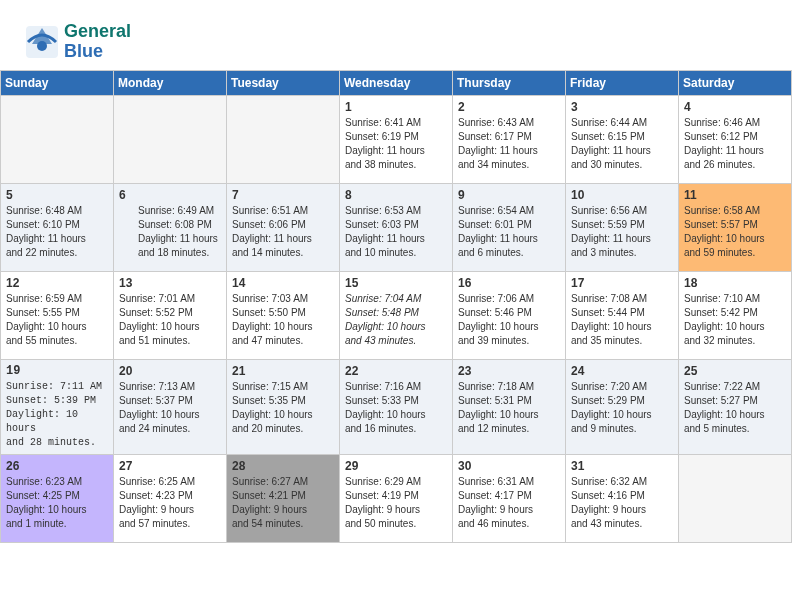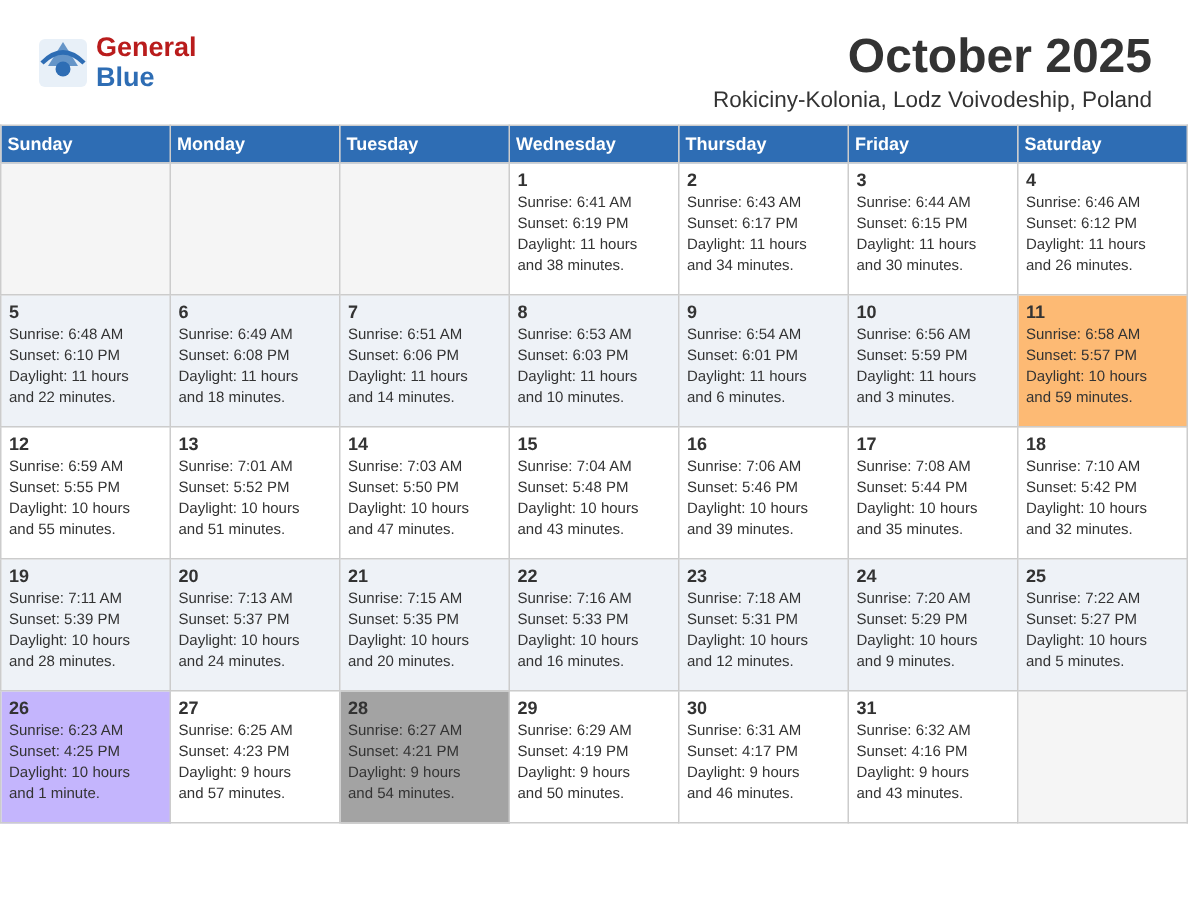--- a/index.html
+++ b/index.html
@@ -17,21 +17,21 @@
     }
     .logo {
       display: flex;
       flex-direction: column;
       align-items: flex-start;
       margin-top: 4px;
     }
     .logo-general {
       font-size: 18px;
       font-weight: bold;
-      color: #b91c1c;
+      color: #0f766e;
       line-height: 1.1;
     }
     .logo-blue {
       font-size: 18px;
       font-weight: bold;
       color: #2e6db4;
       line-height: 1.1;
     }
     .logo-row {
       display: flex;
@@ -107,24 +107,20 @@
         <path d="M4 18 Q18 4 32 18" stroke="#2e6db4" stroke-width="3" fill="none"></path>
         <path d="M18 4 L28 20 L8 20 Z" fill="#2e6db4" opacity="0.7"></path>
         <circle cx="18" cy="22" r="5" fill="#2e6db4"></circle>
       </svg>
       <div>
         <div class="logo-general">General</div>
         <div class="logo-blue">Blue</div>
       </div>
     </div>
   </div>
-  <div class="title-block">
-    <div class="month-title">October 2025</div>
-    <div class="location-title">Rokiciny-Kolonia, Lodz Voivodeship, Poland</div>
-  </div>
 </div>
 
 <table class="calendar">
   <thead>
     <tr>
     <th>Sunday</th>
         <th>Monday</th>
         <th>Tuesday</th>
         <th>Wednesday</th>
         <th>Thursday</th>
@@ -169,21 +165,21 @@
       <tr>
         <td style="background-color: rgb(238, 242, 247);">
           <span class="day-number">5</span>
           <div class="day-info" style="white-space: pre-line;">Sunrise: 6:48 AM
 Sunset: 6:10 PM
 Daylight: 11 hours
 and 22 minutes.</div>
         </td>
         <td style="background-color: rgb(238, 242, 247);">
           <span class="day-number">6</span>
-          <div class="day-info" style="white-space: pre-line;">Sunrise: 6:49 AM
+          <div class="day-info" style="white-space: pre-line; margin-left: 19px;">Sunrise: 6:49 AM
 Sunset: 6:08 PM
 Daylight: 11 hours
 and 18 minutes.</div>
         </td>
         <td style="background-color: rgb(238, 242, 247);">
           <span class="day-number">7</span>
           <div class="day-info" style="white-space: pre-line;">Sunrise: 6:51 AM
 Sunset: 6:06 PM
 Daylight: 11 hours
 and 14 minutes.</div>
@@ -234,21 +230,21 @@
         </td>
         <td style="background-color: rgb(255, 255, 255);">
           <span class="day-number">14</span>
           <div class="day-info" style="white-space: pre-line;">Sunrise: 7:03 AM
 Sunset: 5:50 PM
 Daylight: 10 hours
 and 47 minutes.</div>
         </td>
         <td style="background-color: rgb(255, 255, 255);">
           <span class="day-number">15</span>
-          <div class="day-info" style="white-space: pre-line;">Sunrise: 7:04 AM
+          <div class="day-info" style="white-space: pre-line; font-style: italic;">Sunrise: 7:04 AM
 Sunset: 5:48 PM
 Daylight: 10 hours
 and 43 minutes.</div>
         </td>
         <td style="background-color: rgb(255, 255, 255);">
           <span class="day-number">16</span>
           <div class="day-info" style="white-space: pre-line;">Sunrise: 7:06 AM
 Sunset: 5:46 PM
 Daylight: 10 hours
 and 39 minutes.</div>
@@ -262,21 +258,21 @@
         </td>
         <td style="background-color: rgb(255, 255, 255); margin-left: 39px;">
           <span class="day-number">18</span>
           <div class="day-info" style="white-space: pre-line;">Sunrise: 7:10 AM
 Sunset: 5:42 PM
 Daylight: 10 hours
 and 32 minutes.</div>
         </td>
       </tr>
       <tr>
-        <td style="background-color: rgb(238, 242, 247);">
+        <td style="background-color: rgb(238, 242, 247); font-family: Liberation Mono, monospace;">
           <span class="day-number">19</span>
           <div class="day-info" style="white-space: pre-line;">Sunrise: 7:11 AM
 Sunset: 5:39 PM
 Daylight: 10 hours
 and 28 minutes.</div>
         </td>
         <td style="background-color: rgb(238, 242, 247);">
           <span class="day-number">20</span>
           <div class="day-info" style="white-space: pre-line;">Sunrise: 7:13 AM
 Sunset: 5:37 PM

